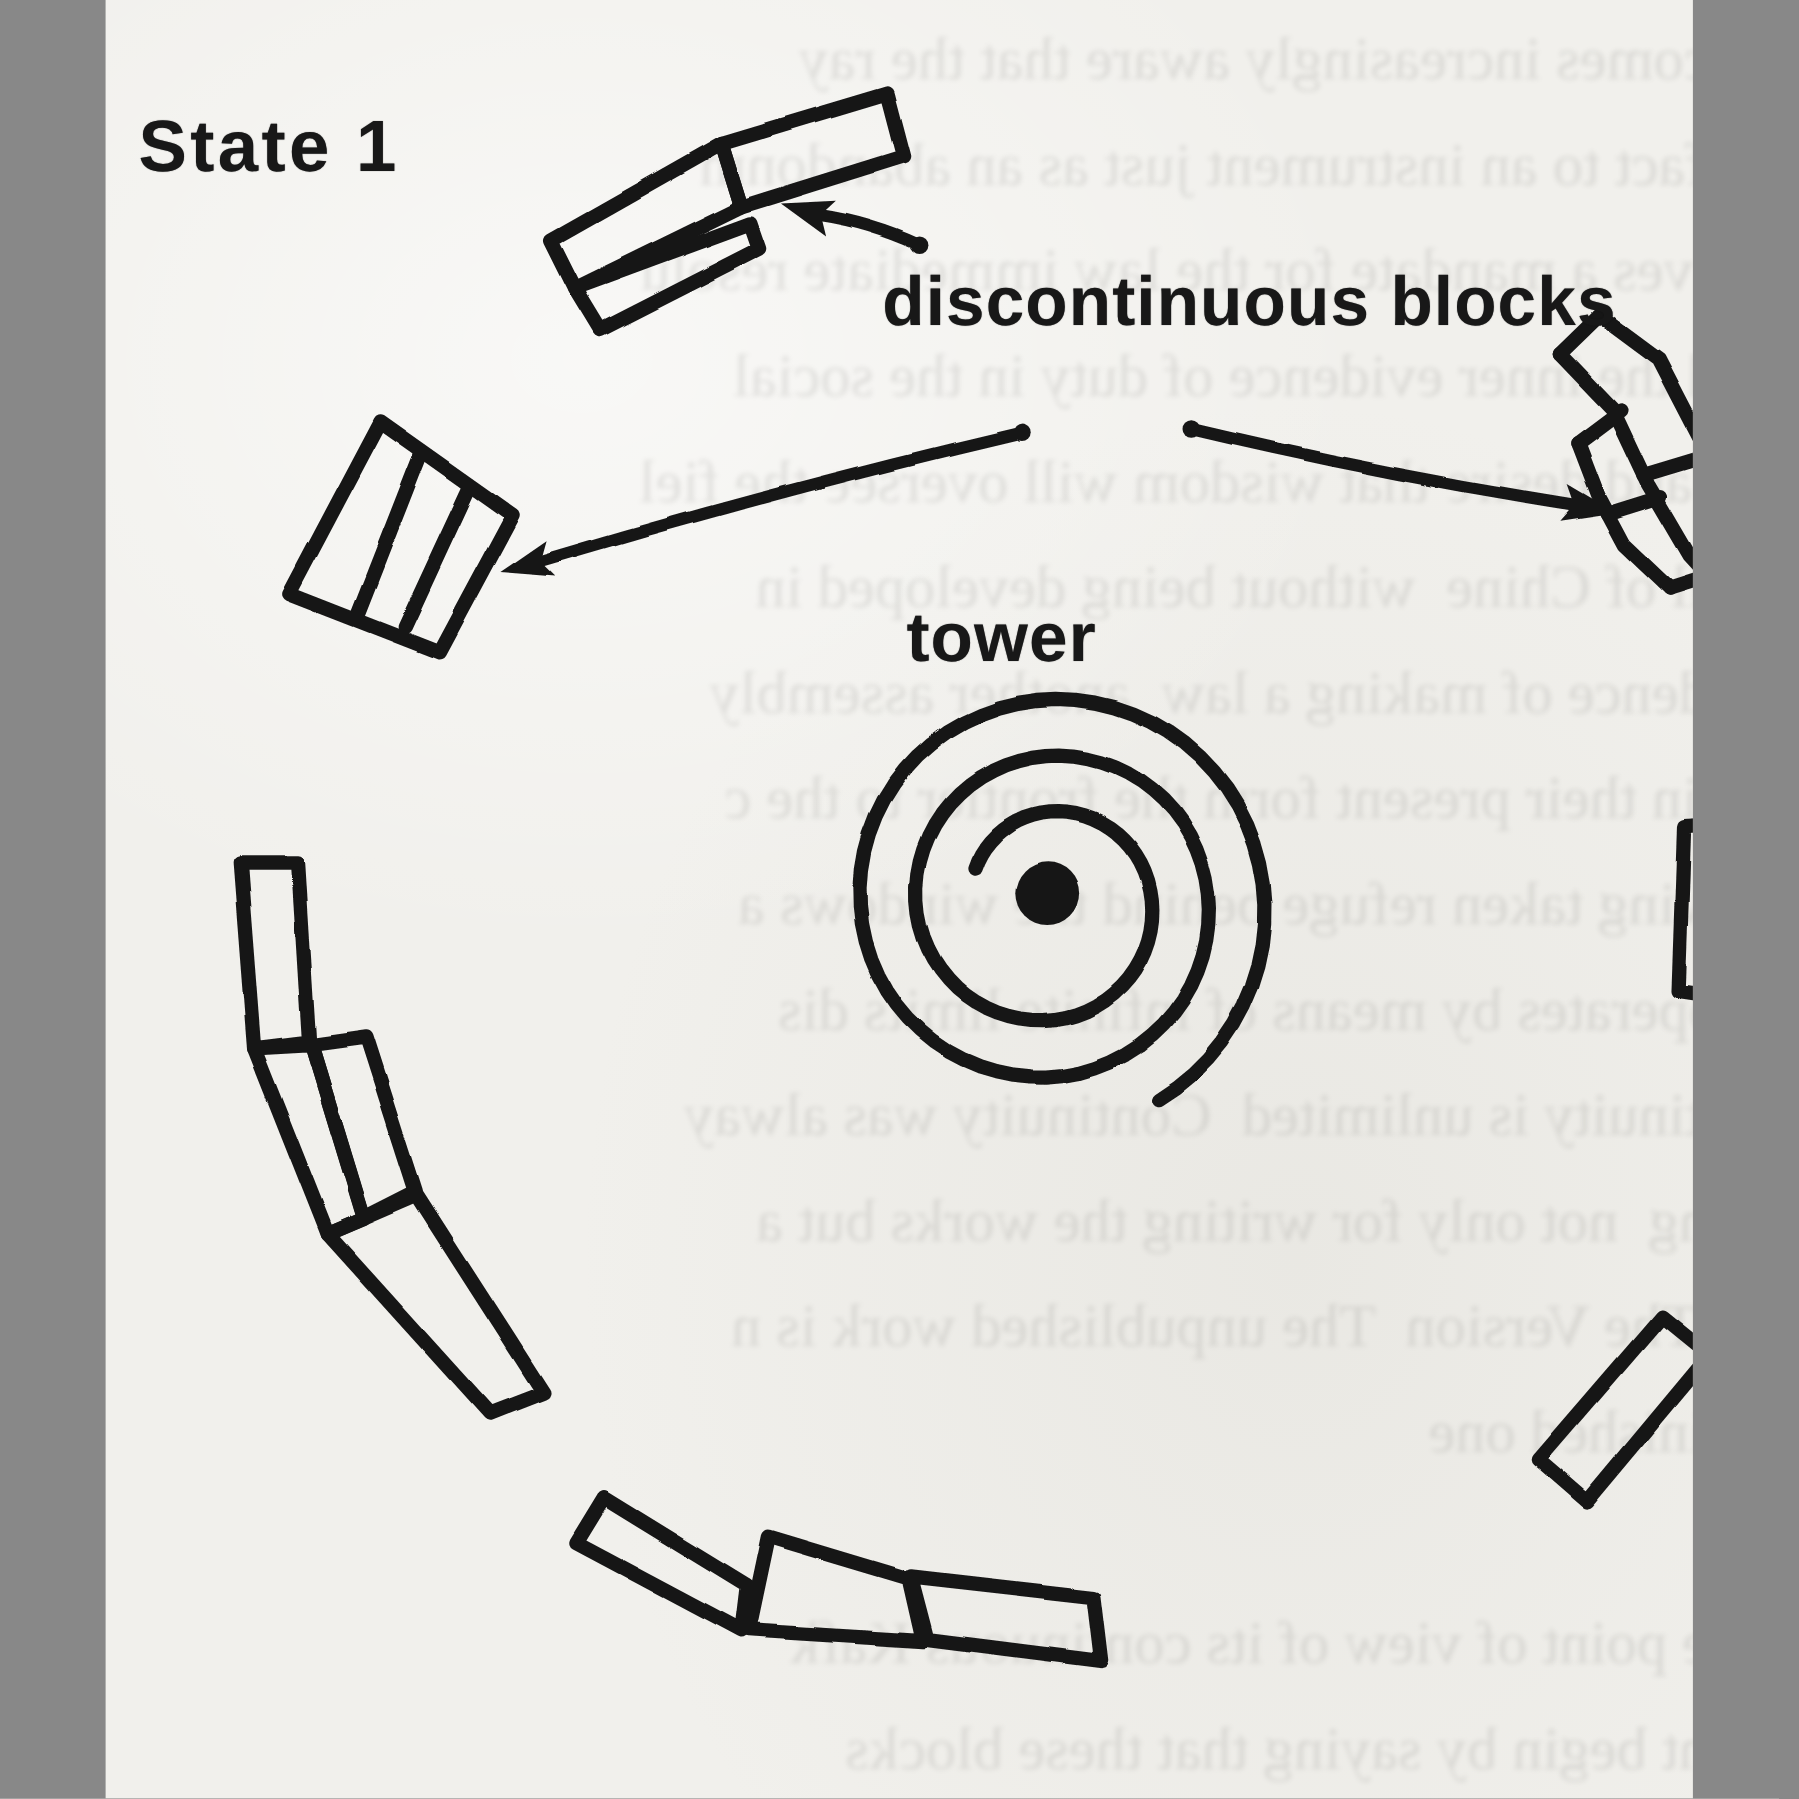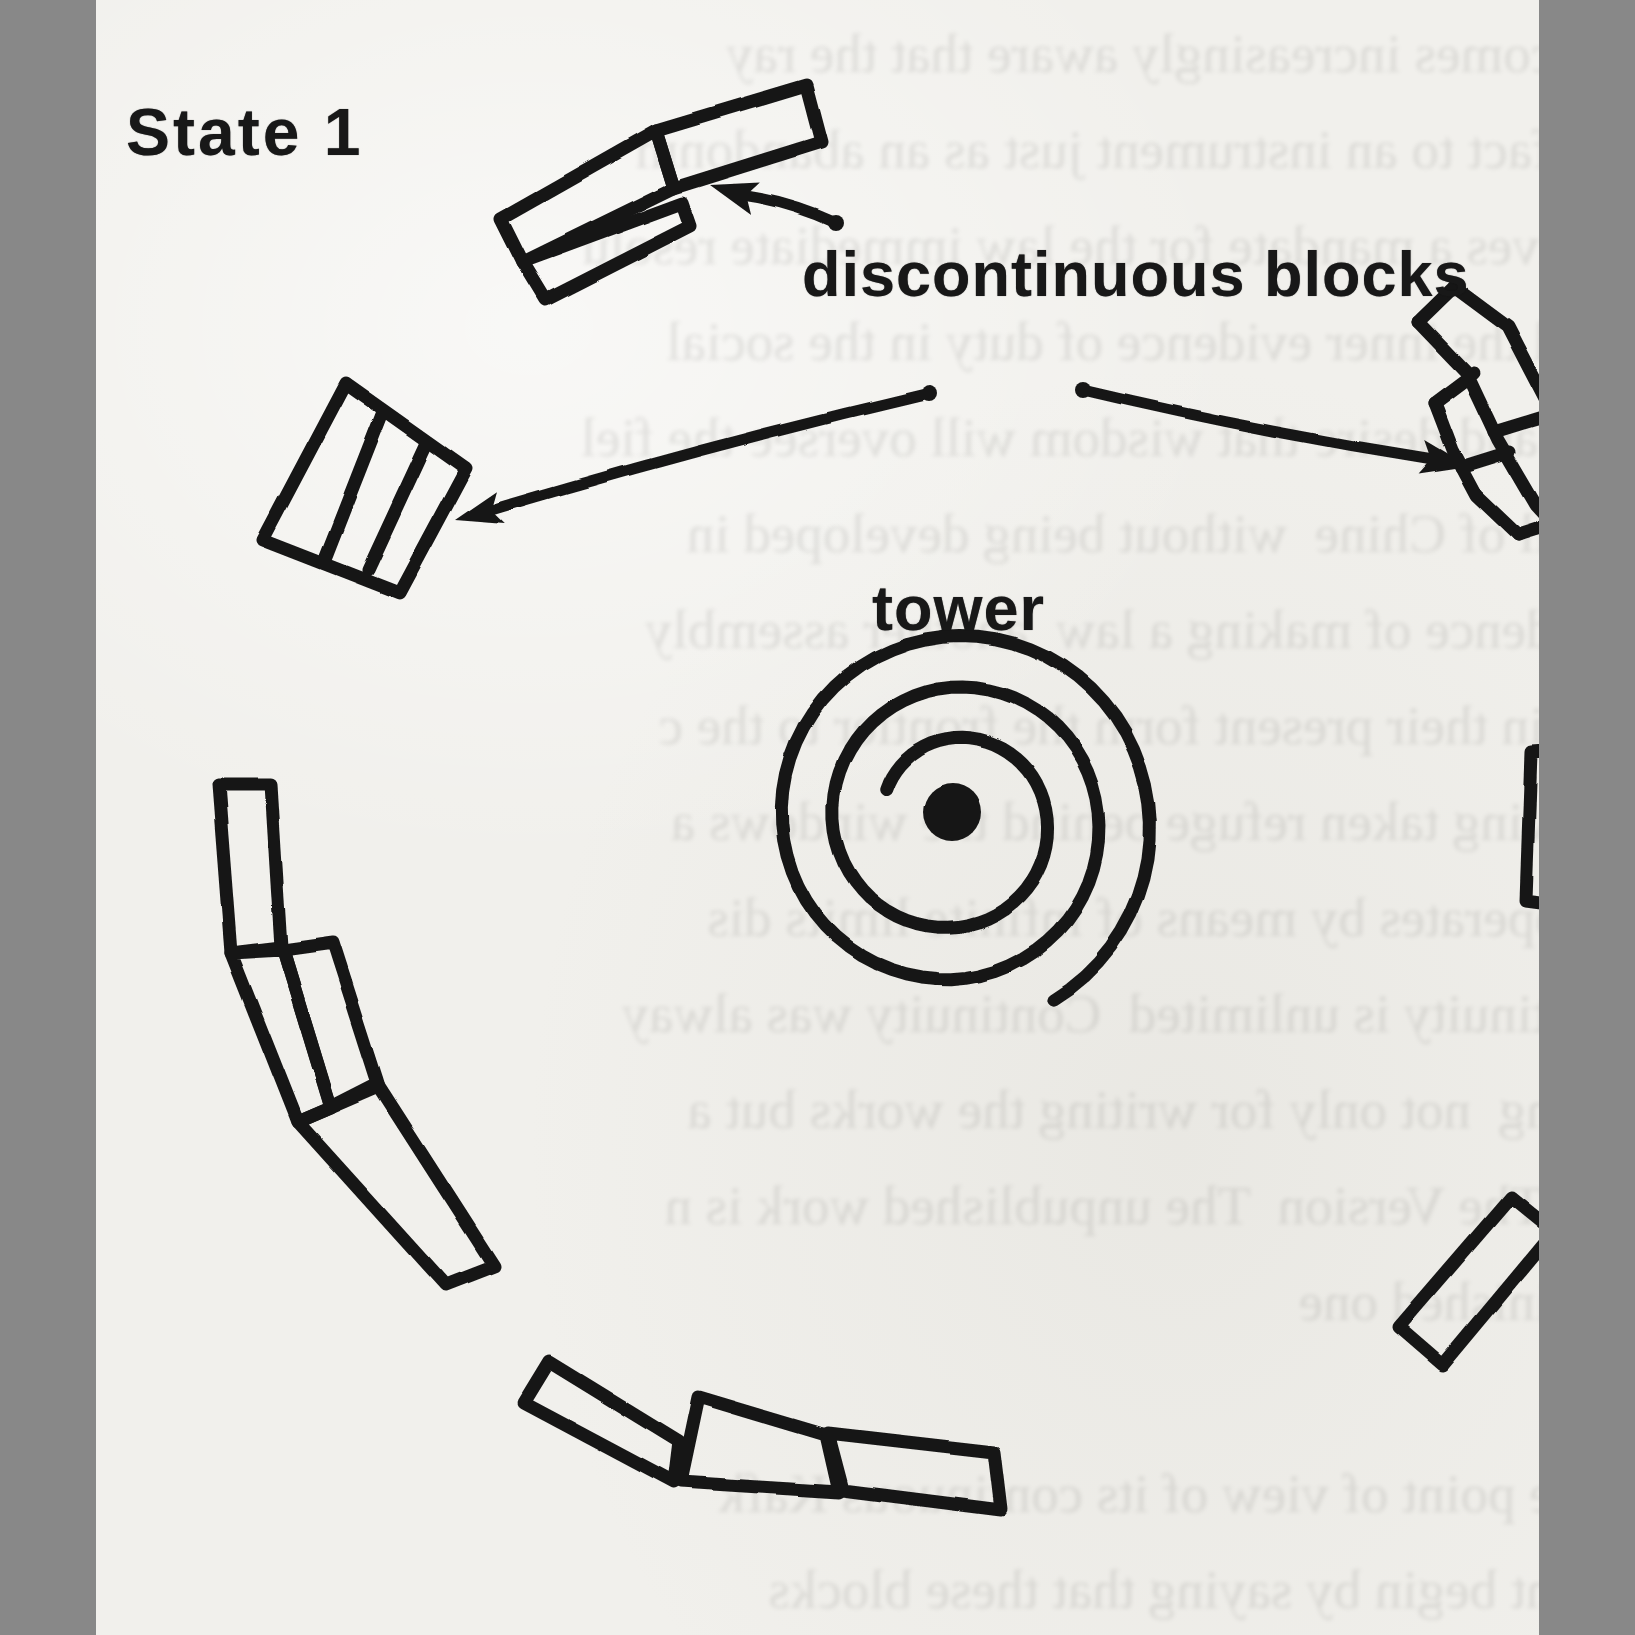--- a/index.html
+++ b/index.html
@@ -33,21 +33,21 @@
   .lbl{
     position:absolute;
     color:#181818;
     font-weight:600;
     letter-spacing:1px;
     text-shadow:0 0 1px rgba(20,20,20,.6);
     white-space:nowrap;
   }
   #state-label{left:30px;top:94px;font-size:66px;letter-spacing:3px;}
   #blocks-label{left:706px;top:238px;font-size:63px;}
-  #tower-label{left:728px;top:572px;font-size:63px;margin-left:48px;}
+  #tower-label{left:728px;top:544px;font-size:63px;}
 </style>
 </head>
 <body>
 
 <div id="page">
 
   <div id="bleed"><div>re K becomes increasingly aware that the ray</div><div>        in fact to an instrument just as an abandonm</div><div>   law gives a mandate for the law immediate resolu</div><div>deferred the inner evidence of duty in the social</div><div>manner and desire that wisdom will oversee the fiel</div><div>tree Wall of Chine  without being developed in</div><div>like evidence of making a law  another assembly</div><div>writing in their present form the frontier to the c</div><div>after having taken refuge behind the windows a</div><div>longer operates by means of infinite limits dis</div><div>ous continuity is unlimited  Continuity was alway</div><div>of writing  not only for writing the works but a</div><div>such as The Version  The unpublished work is n</div><div>  an unfinished one</div><div> </div><div>from the point of view of its continuous Kafk</div><div>we might begin by saying that these blocks</div></div>
 
   <svg id="fig" width="1635" height="1635" viewBox="0 0 1635 1635">
     <defs>

